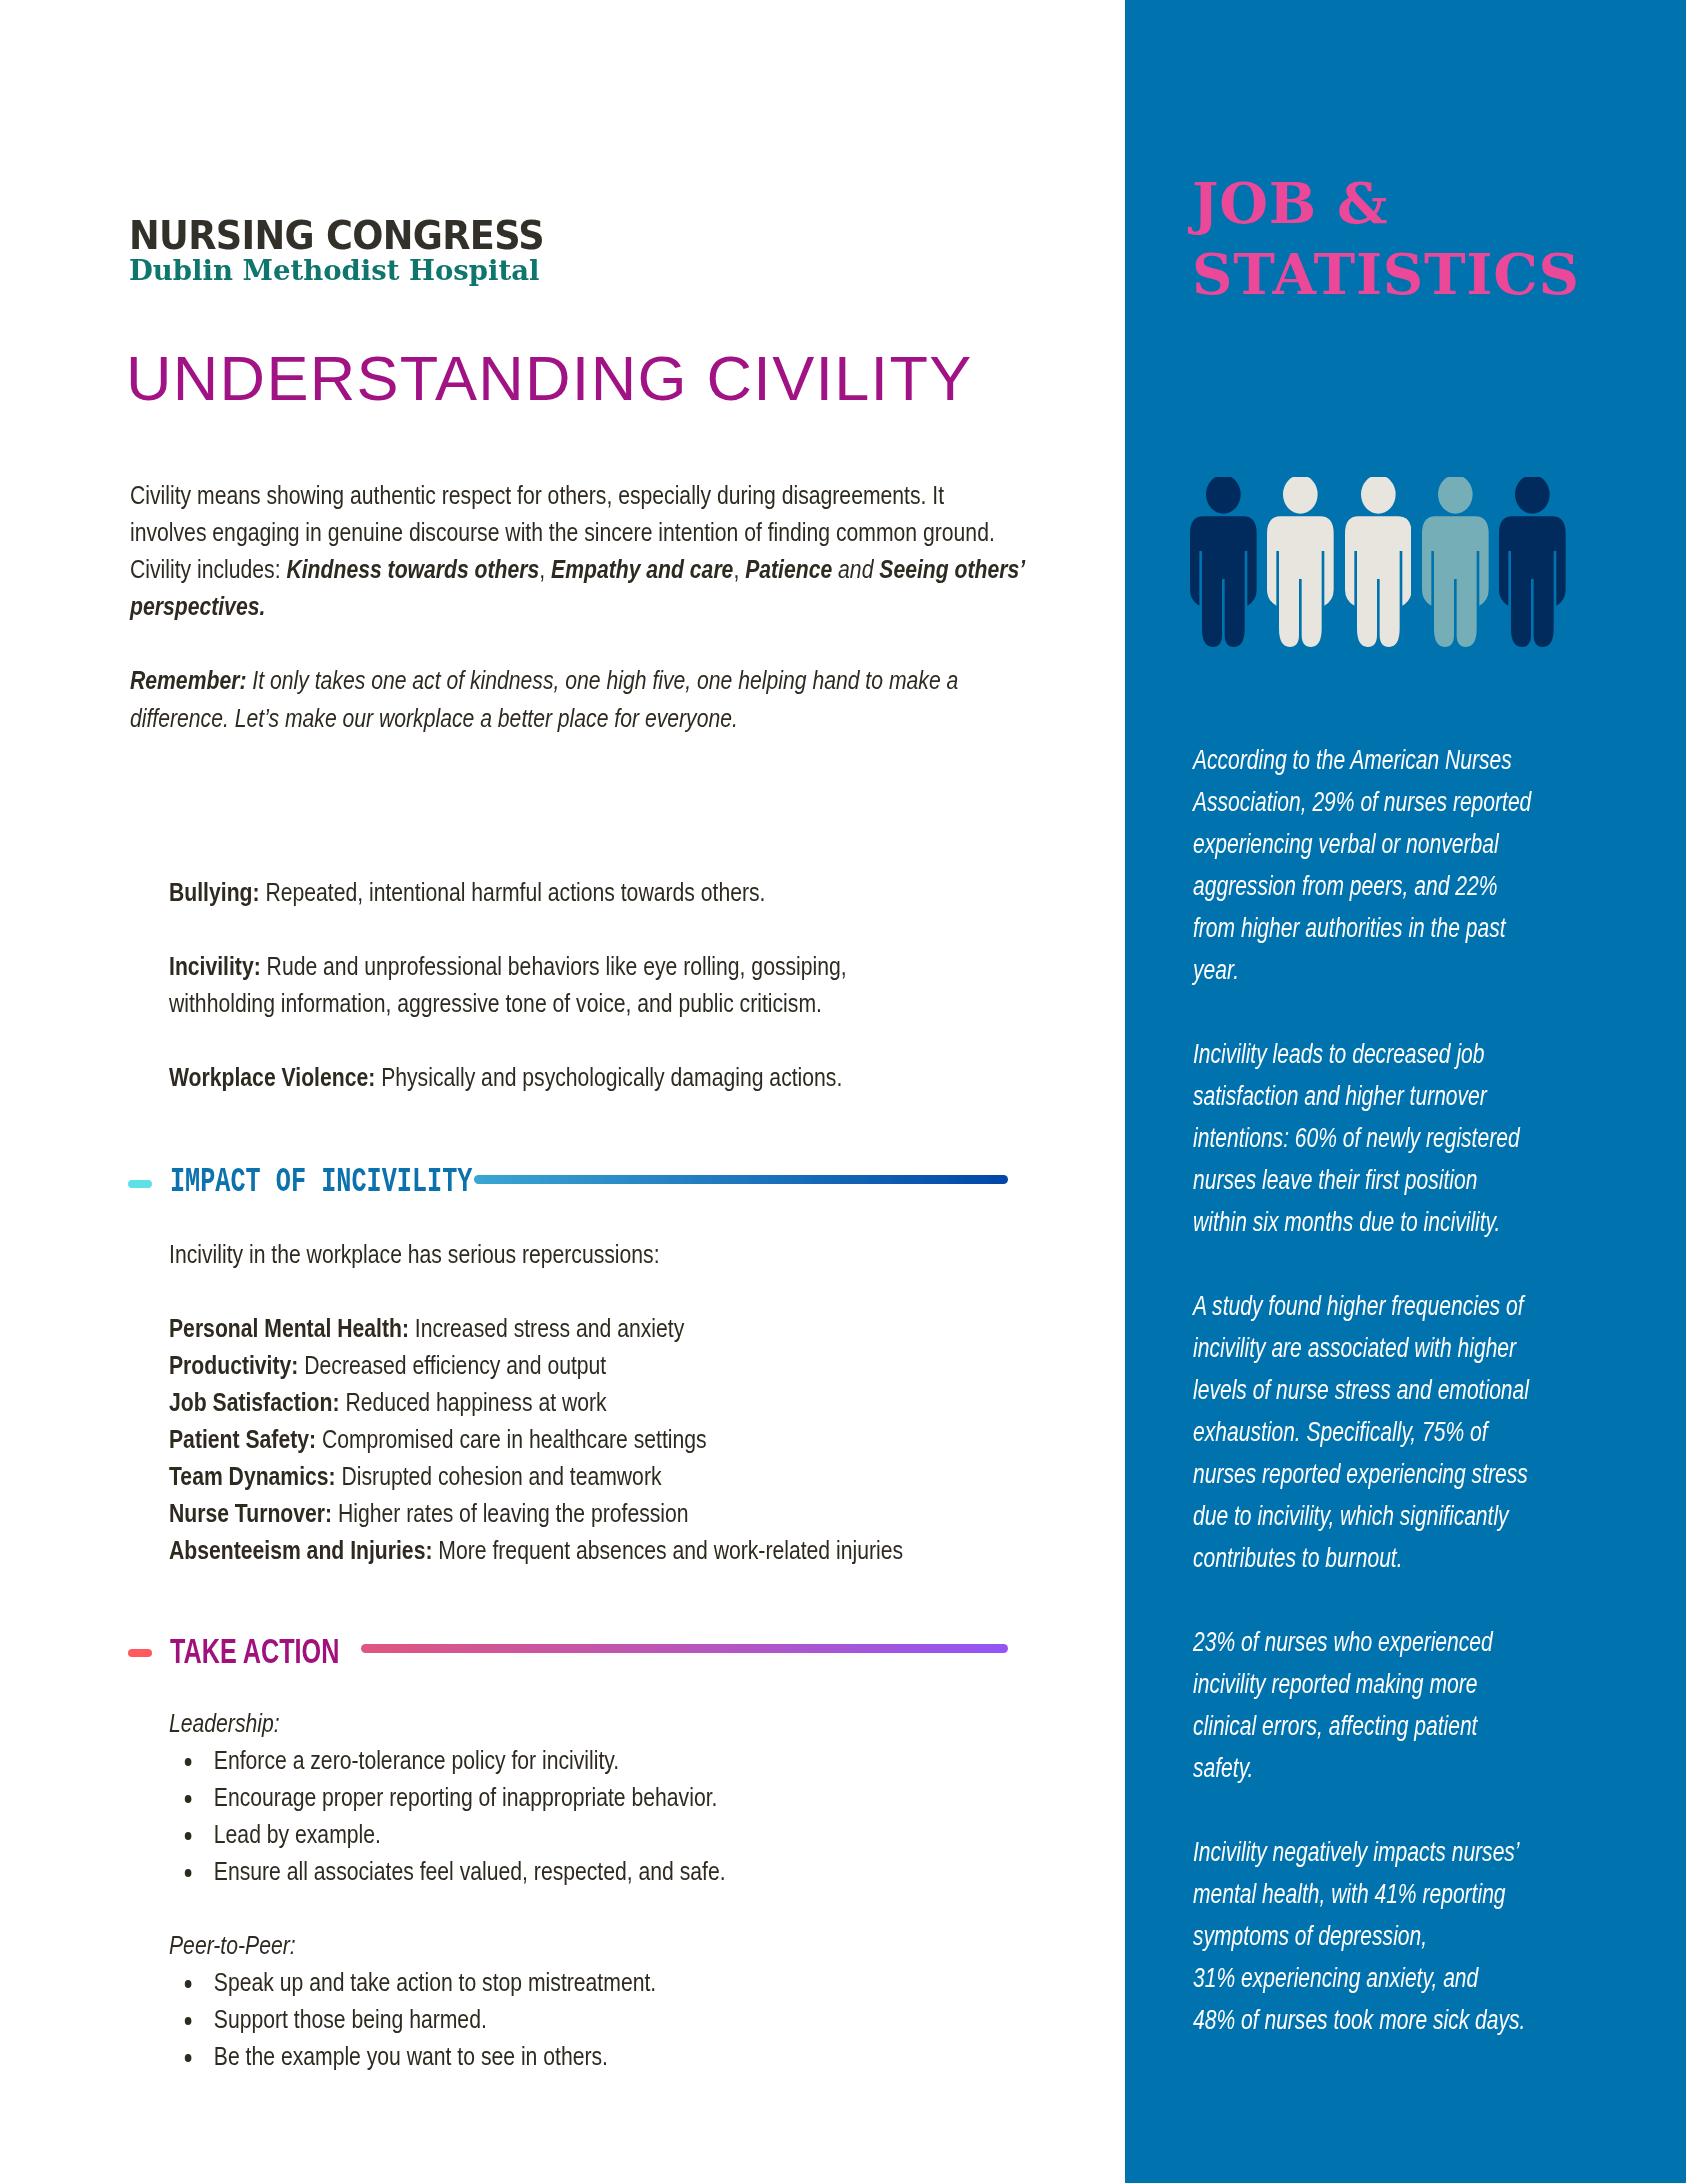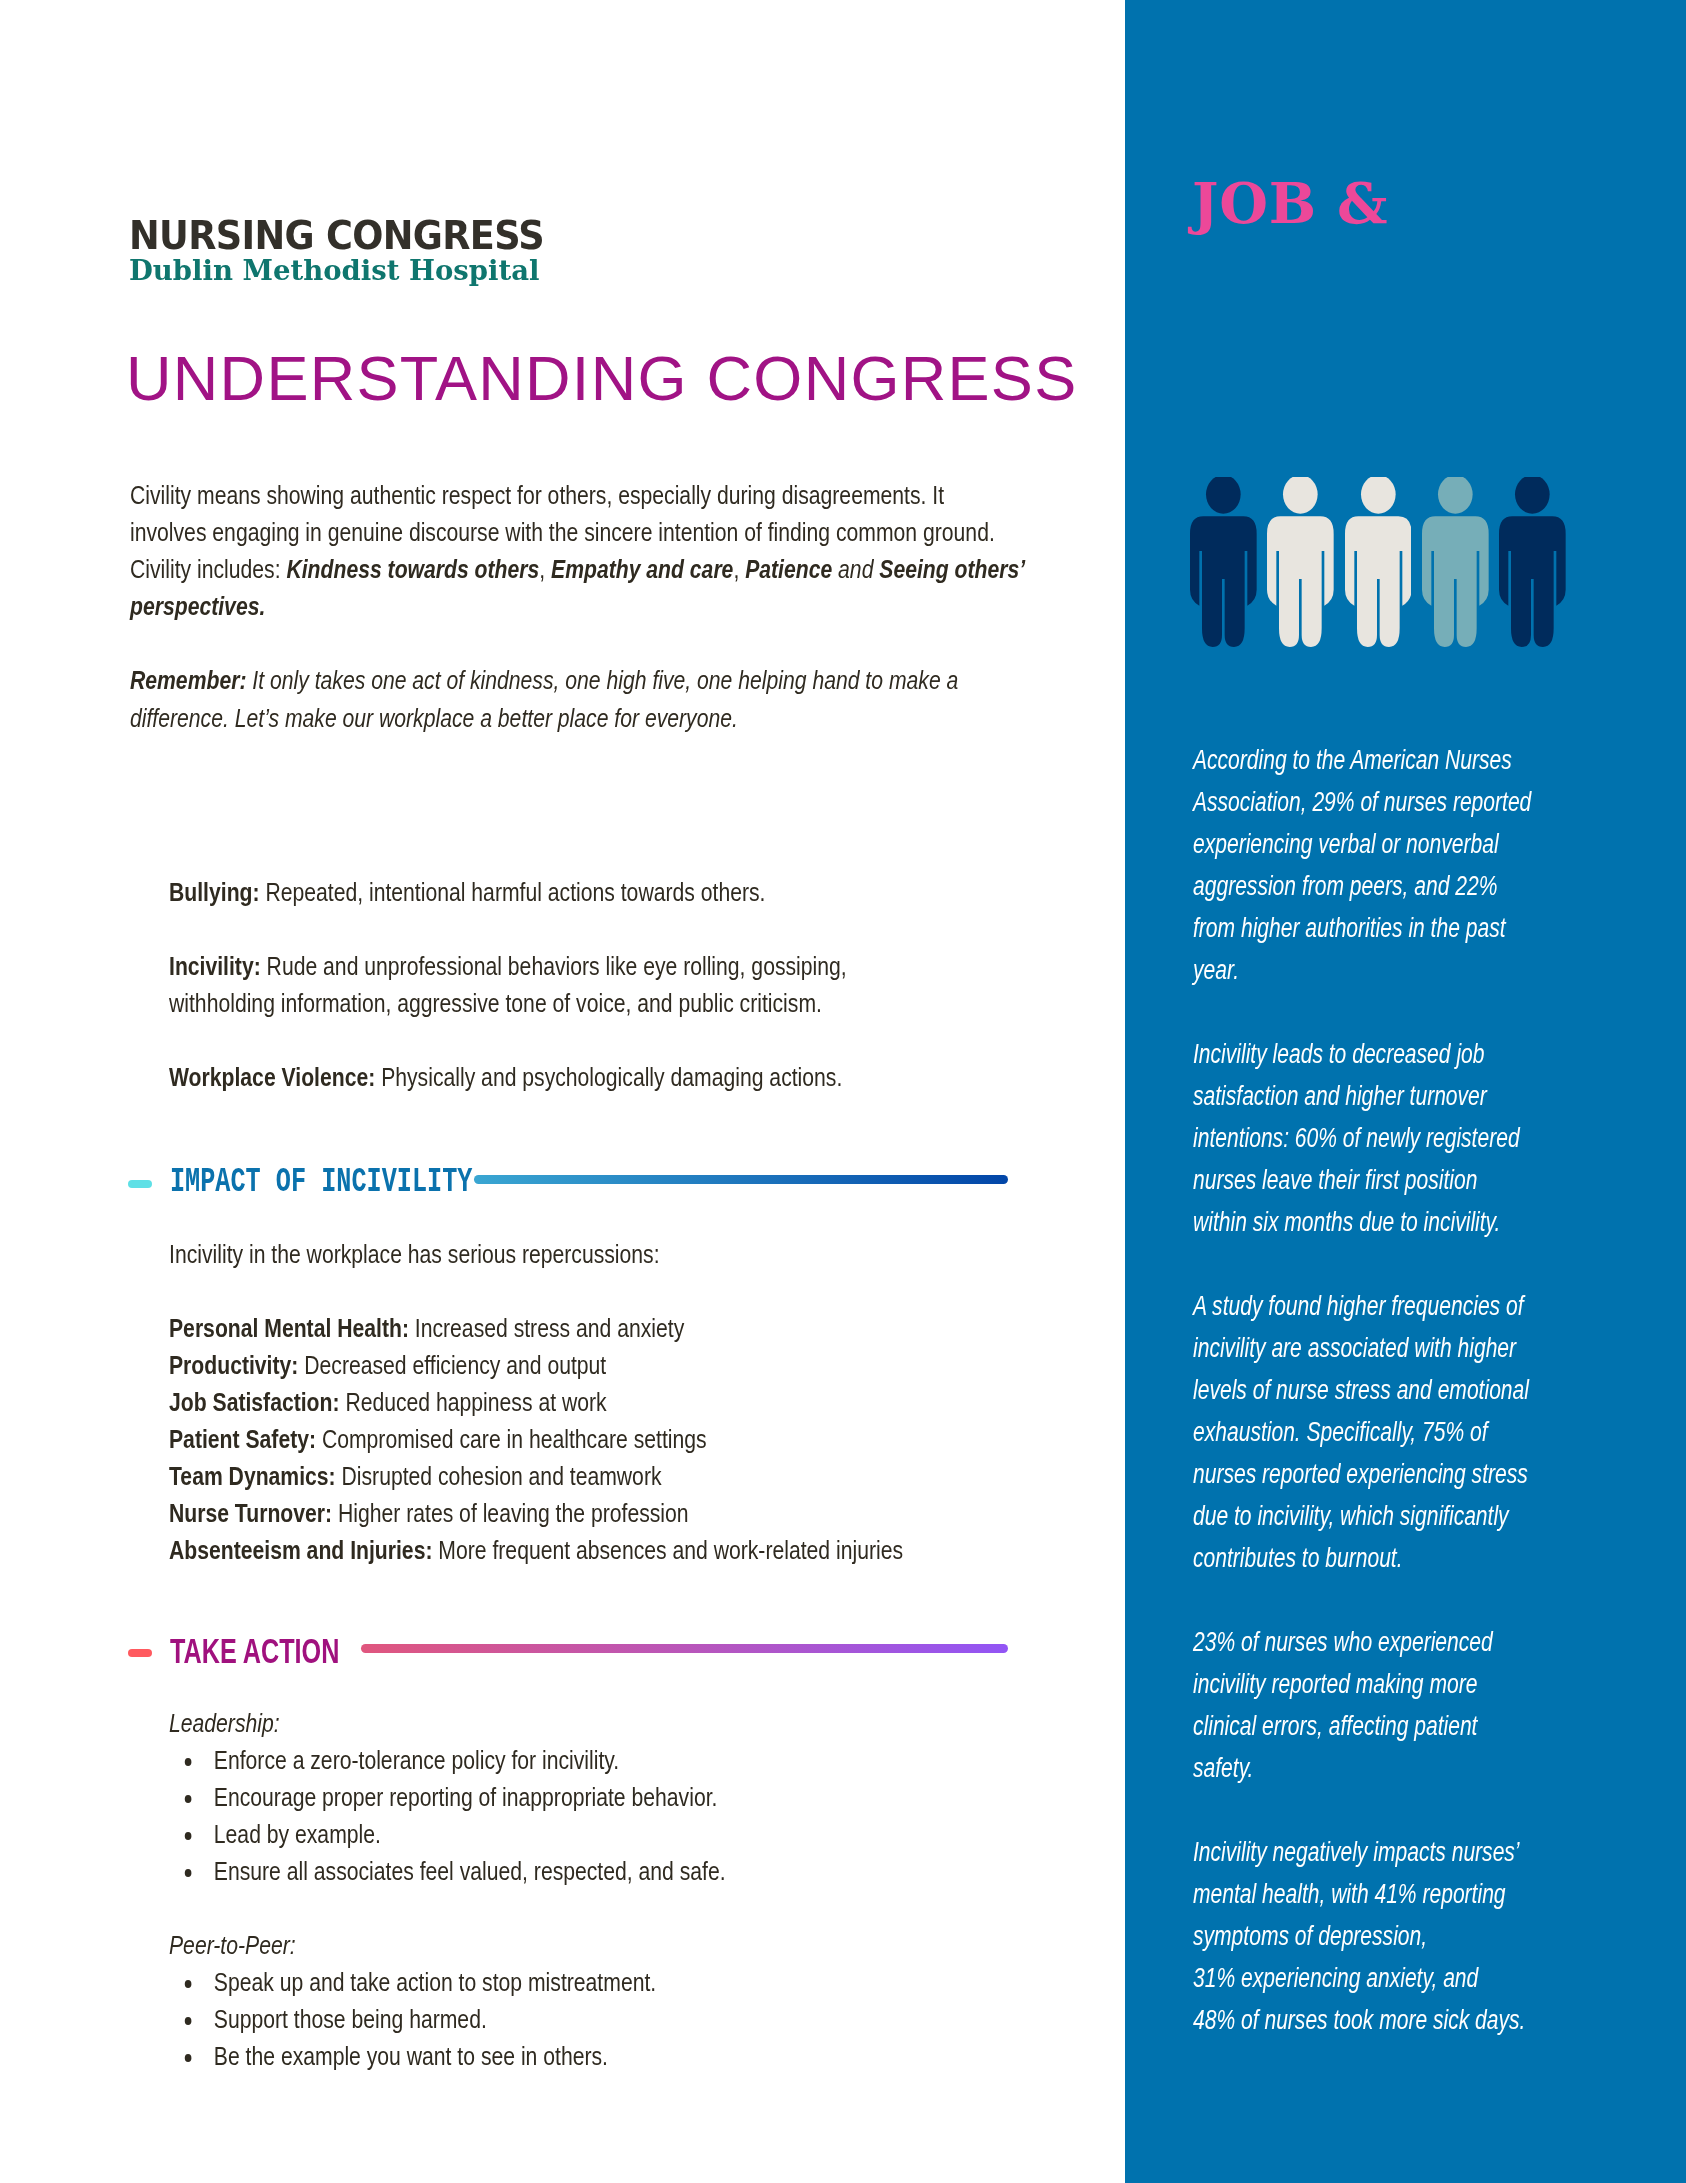--- a/index.html
+++ b/index.html
@@ -81,21 +81,21 @@
   .stats .line { display: block; white-space: nowrap; }
 </style>
 </head>
 <body>
 
 <div class="left">
 
   <div class="logo-top">NURSING CONGRESS</div>
   <div class="logo-sub">Dublin Methodist Hospital</div>
 
-  <div class="page-title">UNDERSTANDING CONGRESS</div>
+  <div class="page-title">UNDERSTANDING CIVILITY</div>
 
   <div class="intro">
     <div class="row">Civility means showing authentic respect for others, especially during disagreements. It</div>
     <div class="row">involves engaging in genuine discourse with the sincere intention of finding common ground.</div>
     <div class="row"><span>Civility includes: </span><span class="bi">Kindness towards others</span><span>, </span><span class="bi">Empathy and care</span><span>, </span><span class="bi">Patience</span><span class="i"> and </span><span class="bi">Seeing others’</span></div>
     <div class="row bi">perspectives.</div>
   </div>
 
   <div class="remember">
     <div class="row"><b>Remember:</b><span> It only takes one act of kindness, one high five, one helping hand to make a</span></div>
@@ -148,20 +148,21 @@
       <li>Support those being harmed.</li>
       <li>Be the example you want to see in others.</li>
     </ul>
   </div>
 </div>
 
 <div class="right"></div>
 
 <div class="right-title">
   <div>JOB &amp;</div>
+  <div>STATISTICS</div>
 </div>
 
 <div class="people">
   <svg class="person" viewBox="0 0 100 256">
       <g fill="#002b5c">
         <ellipse cx="50" cy="25" rx="26" ry="29"></ellipse>
         <path d="M20 58 H80 Q100 58 100 84 V168 Q100 184 86 192 V110 H82 V226 Q82 254 66 254 Q52 254 52 236 V152 H48 V236 Q48 254 34 254 Q18 254 18 226 V110 H14 V192 Q0 184 0 168 V84 Q0 58 20 58 Z"></path>
       </g>
     </svg>
   <svg class="person" viewBox="0 0 100 256">

